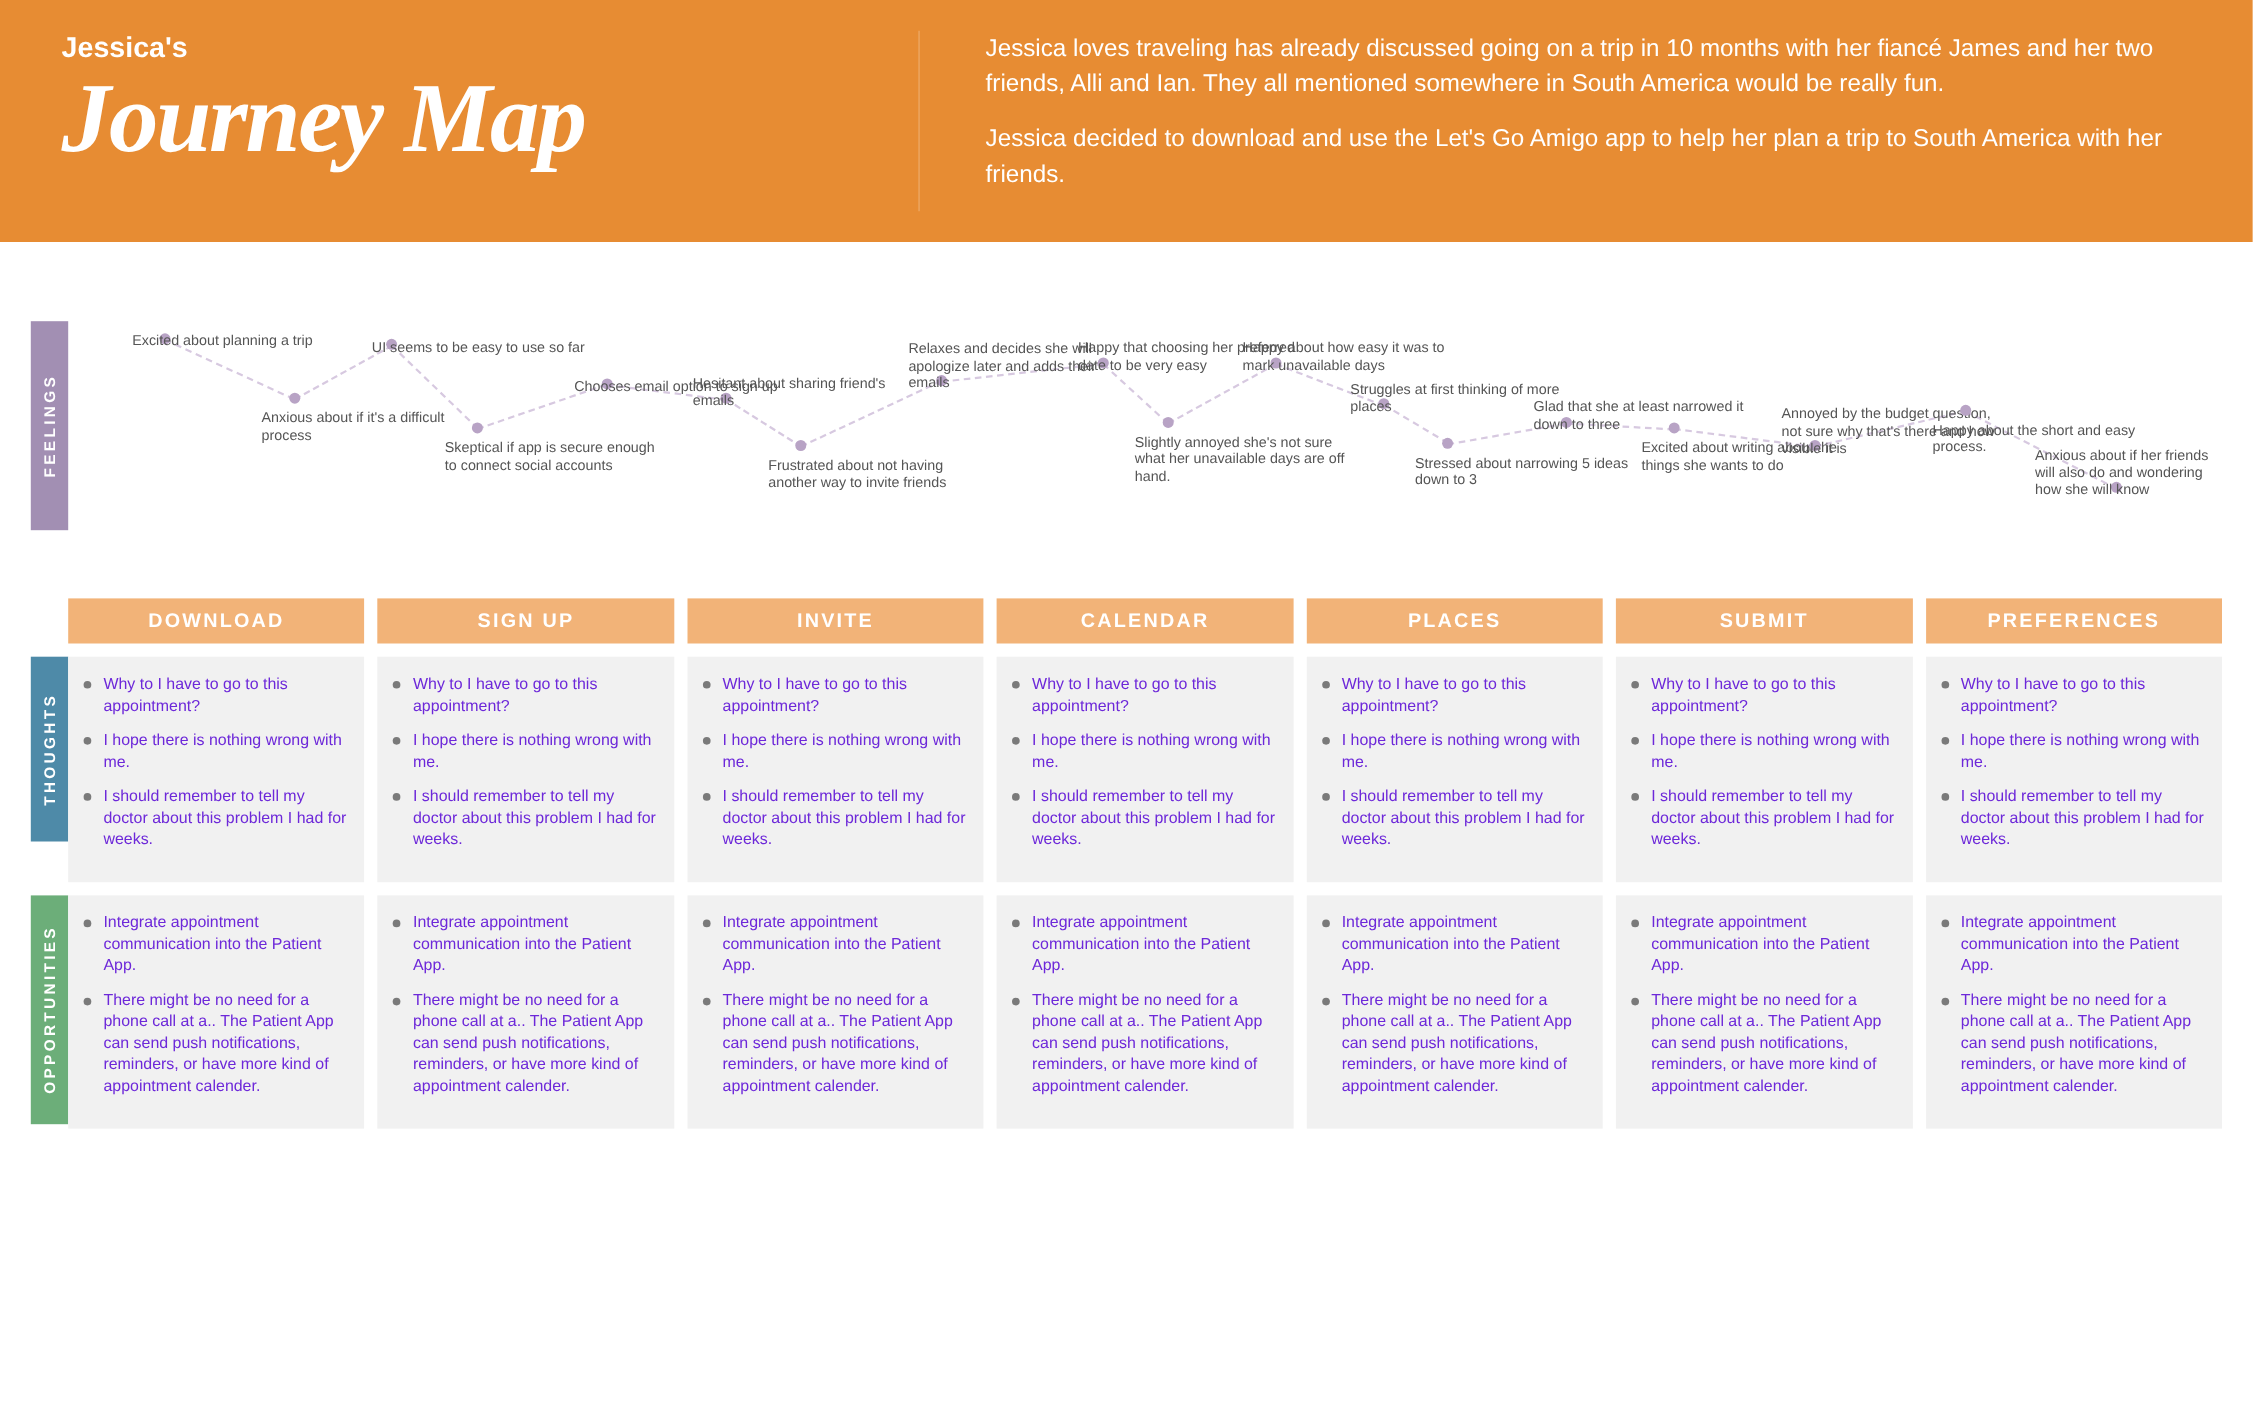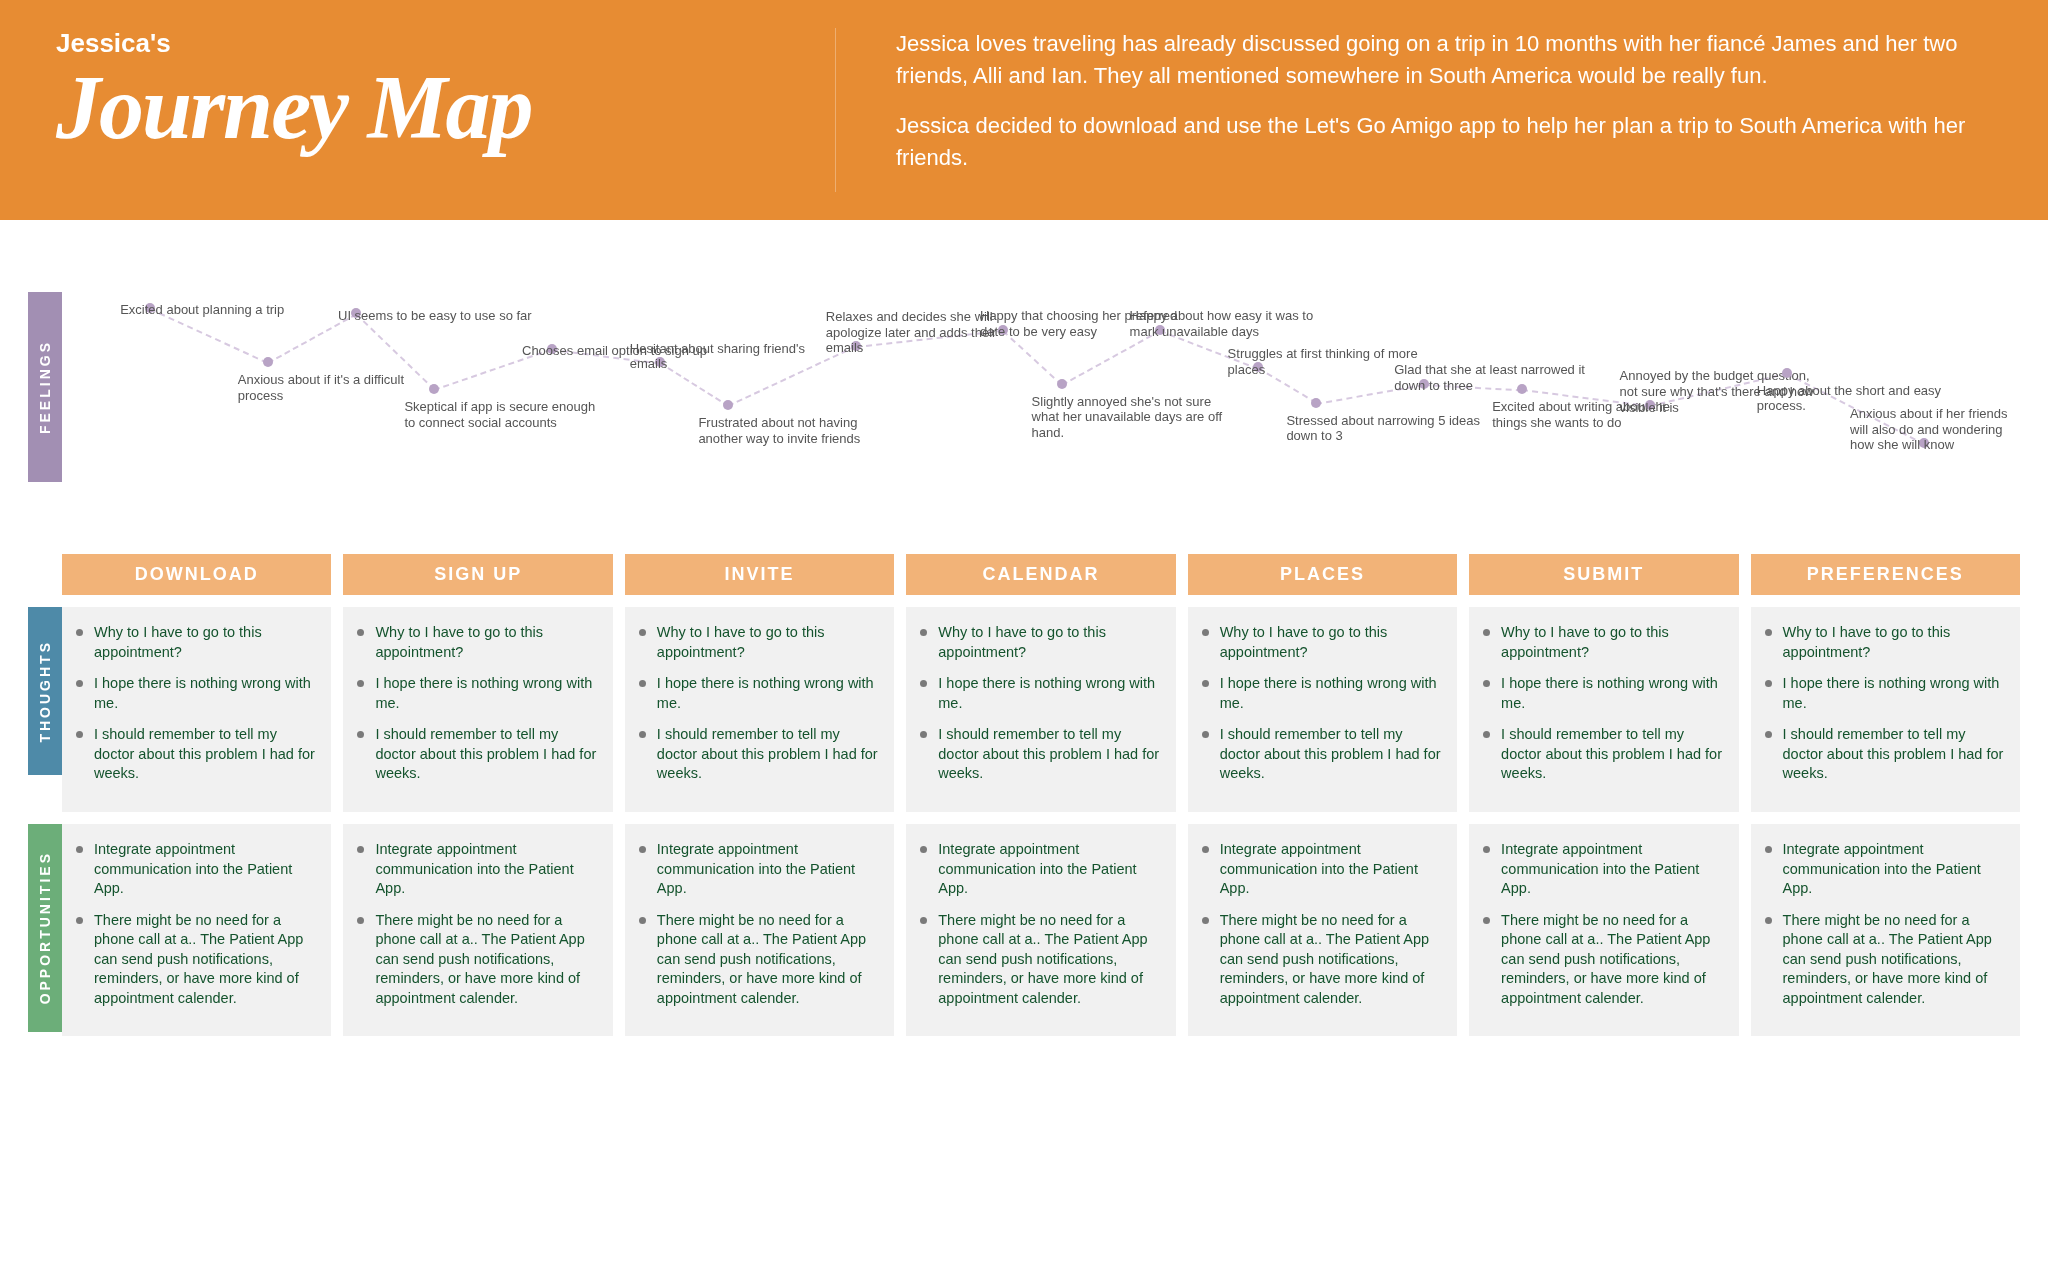--- a/index.html
+++ b/index.html
@@ -114,21 +114,20 @@
     position:absolute;
     border-top:2px dashed #d7c9e0;
     transform-origin:left center;
   }
 
   
   .phases {
     display:flex;
     gap:12px;
     margin-left:34px;
-    margin-top:10px;
   }
   .phase-head {
     background:#f2b378;
     color:#fff;
     font-weight:700;
     text-align:center;
     letter-spacing:2px;
     font-size:18px;
     padding:10px 0;
     flex:1;
@@ -143,21 +142,21 @@
   .cards {
     flex:1;
     display:flex;
     gap:12px;
   }
   .card {
     background:#f1f1f1;
     flex:1;
     padding:16px 14px;
     font-size:14.5px;
-    color:#14532d;
+    color:#6d28d9;
   }
   .card ul { list-style:none; }
   .card li {
     position:relative;
     padding-left:18px;
     margin-bottom:12px;
     line-height:1.35;
   }
   .card li::before {
     content:"";

